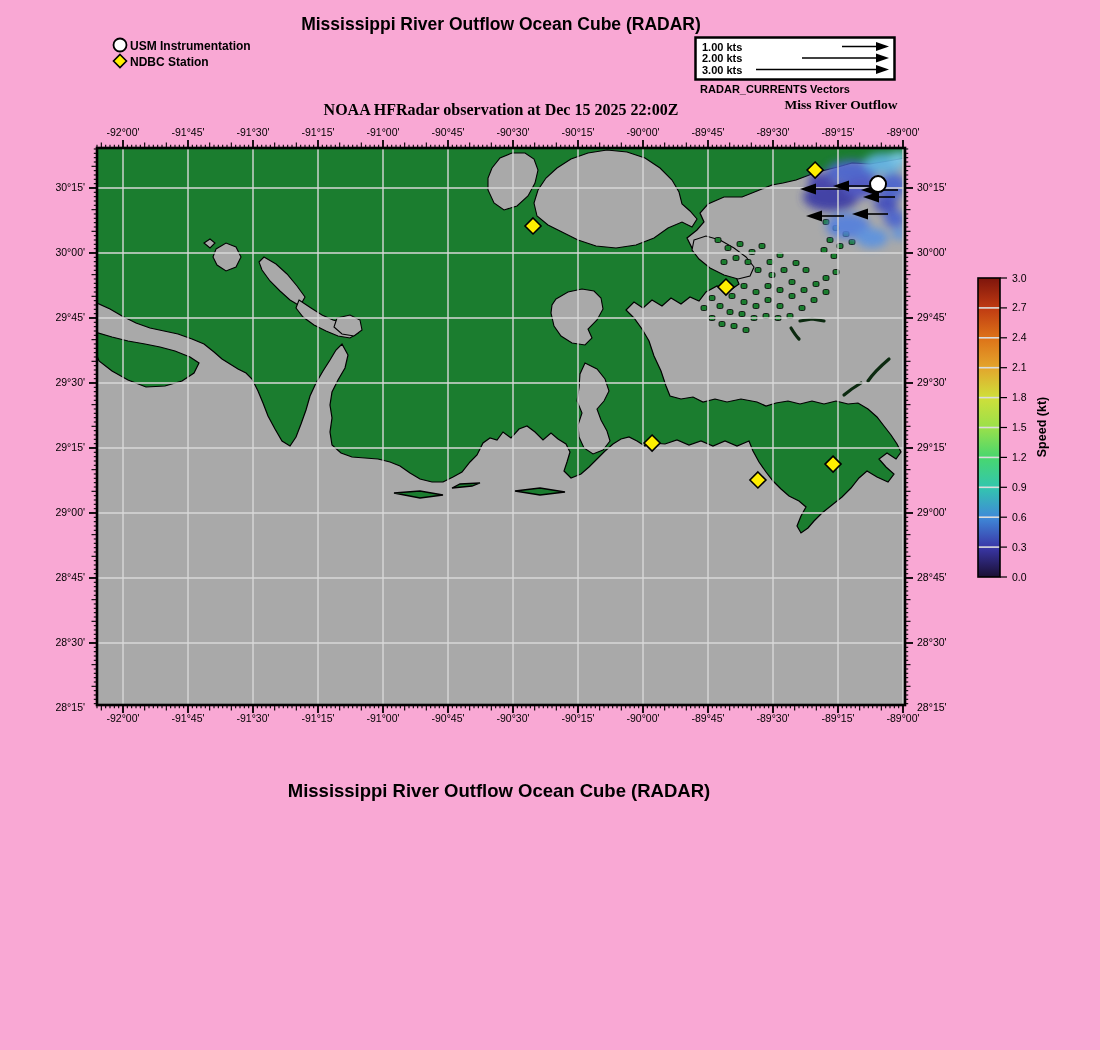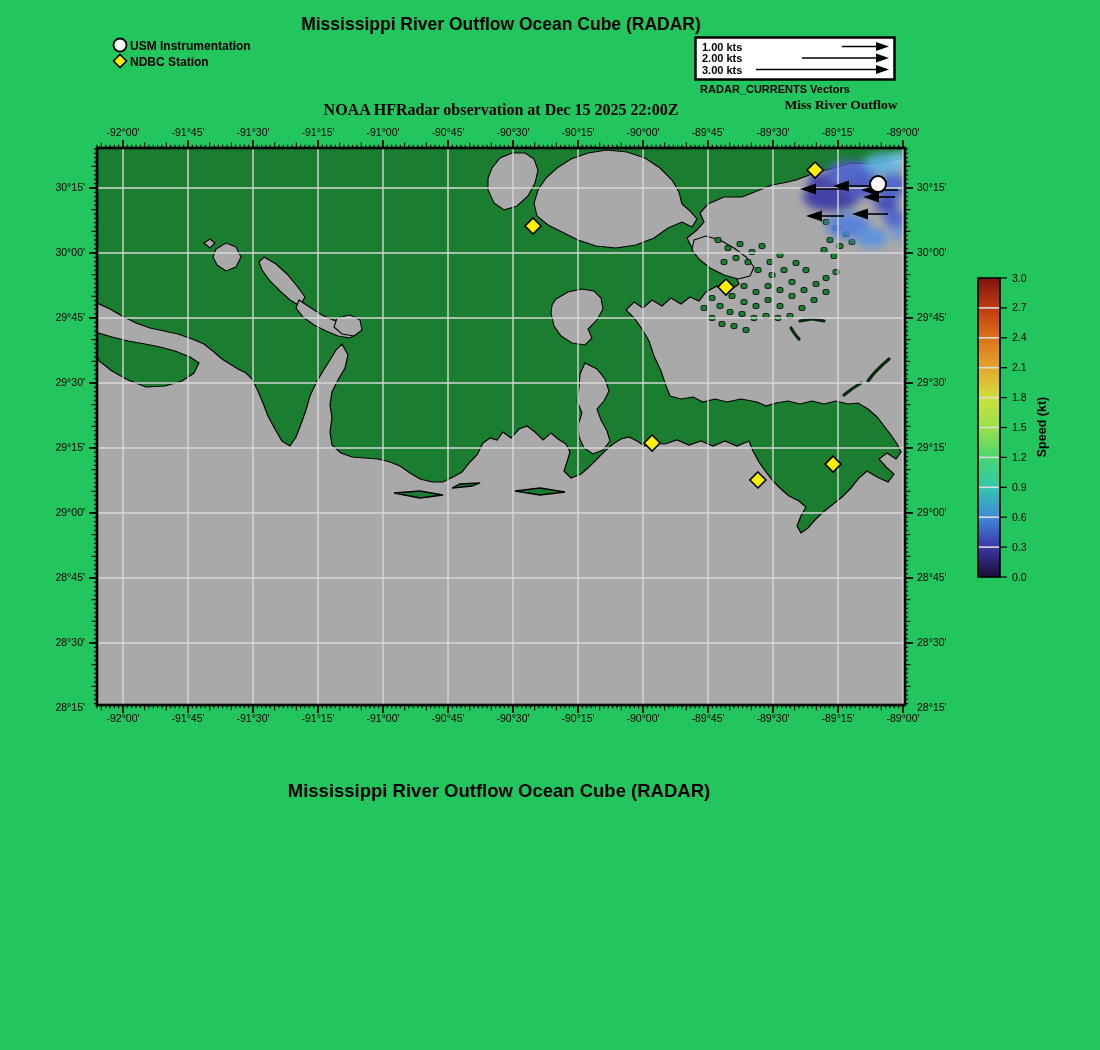--- a/index.html
+++ b/index.html
@@ -1,16 +1,16 @@
 <!DOCTYPE html>
 <html><head>
 <meta charset="utf-8">
 <style>
   html,body{margin:0;padding:0;background:#ffffff;}
-  .page{position:relative;width:1100px;height:1050px;background:#22c55e;overflow:hidden;
+  .page{position:relative;width:1100px;height:1050px;background:#f9a8d4;overflow:hidden;
         font-family:"Liberation Sans",sans-serif;}
   svg{position:absolute;left:0;top:0;}
   .t-sans-b{font-family:"Liberation Sans",sans-serif;font-weight:bold;fill:#000;}
   .t-serif-b{font-family:"Liberation Serif",serif;font-weight:bold;fill:#000;}
   .ax{font-family:"Liberation Sans",sans-serif;font-size:10.5px;fill:#000;}
 </style>
 </head>
 <body>
 
 <div class="page">

